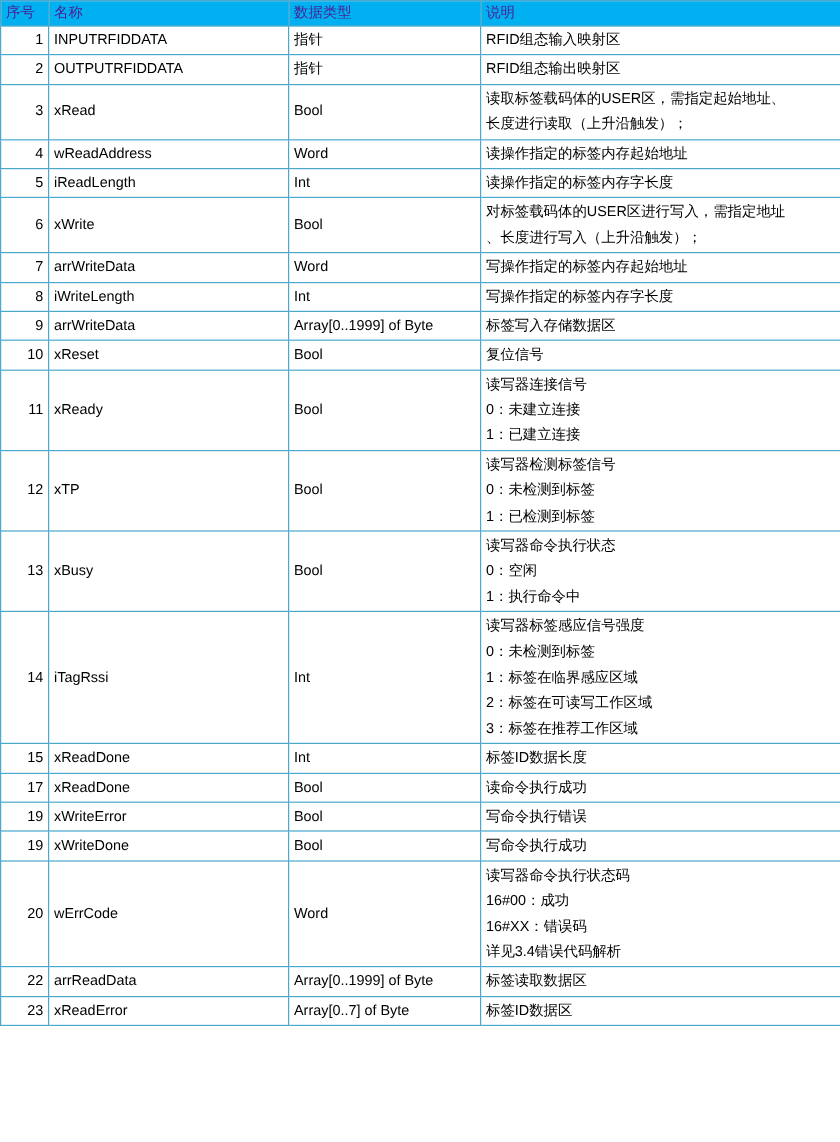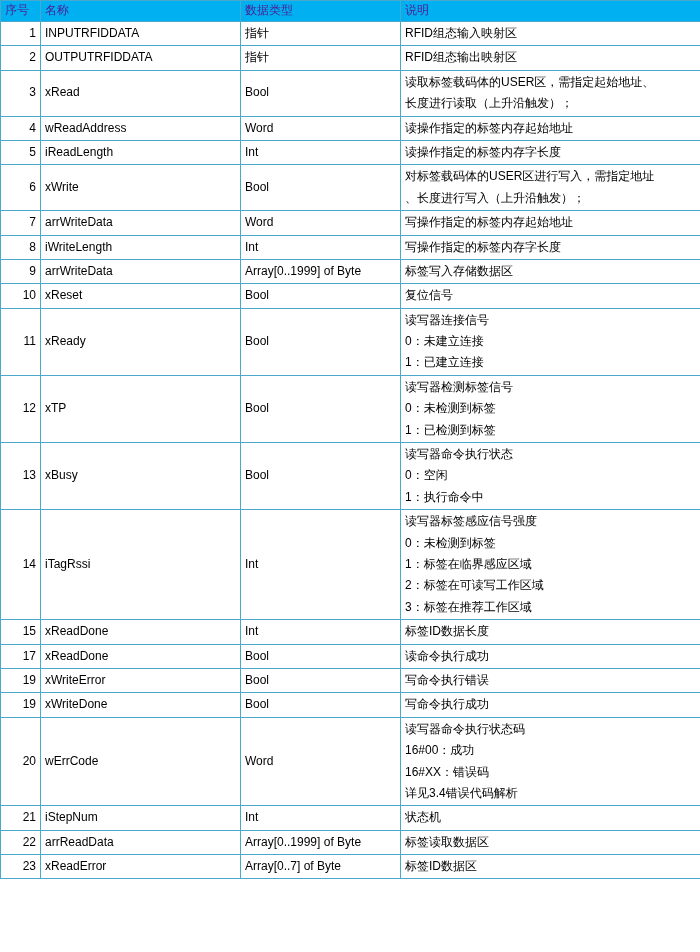--- a/index.html
+++ b/index.html
@@ -275,30 +275,20 @@
         <td class="desc">
           <div class="desc-lines">
             <div>读写器命令执行状态码</div>
             <div>16#00：成功</div>
             <div>16#XX：错误码</div>
             <div>详见3.4错误代码解析</div>
           </div>
         </td>
       </tr>
       <tr>
-        <td class="seq">21</td>
-        <td class="name">iStepNum</td>
-        <td class="type">Int</td>
-        <td class="desc">
-          <div class="desc-lines">
-            <div>状态机</div>
-          </div>
-        </td>
-      </tr>
-      <tr>
         <td class="seq">22</td>
         <td class="name">arrReadData</td>
         <td class="type">Array[0..1999] of Byte</td>
         <td class="desc">
           <div class="desc-lines">
             <div>标签读取数据区</div>
           </div>
         </td>
       </tr>
       <tr>

